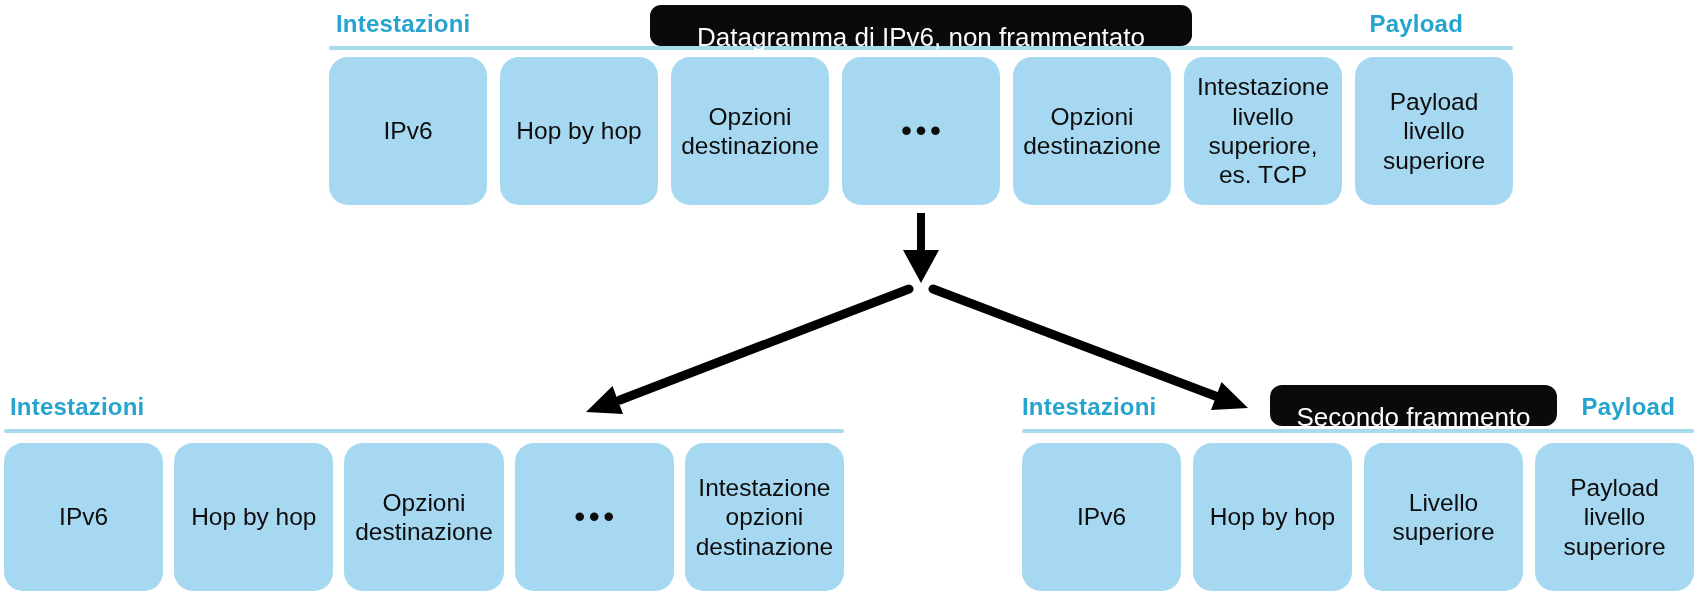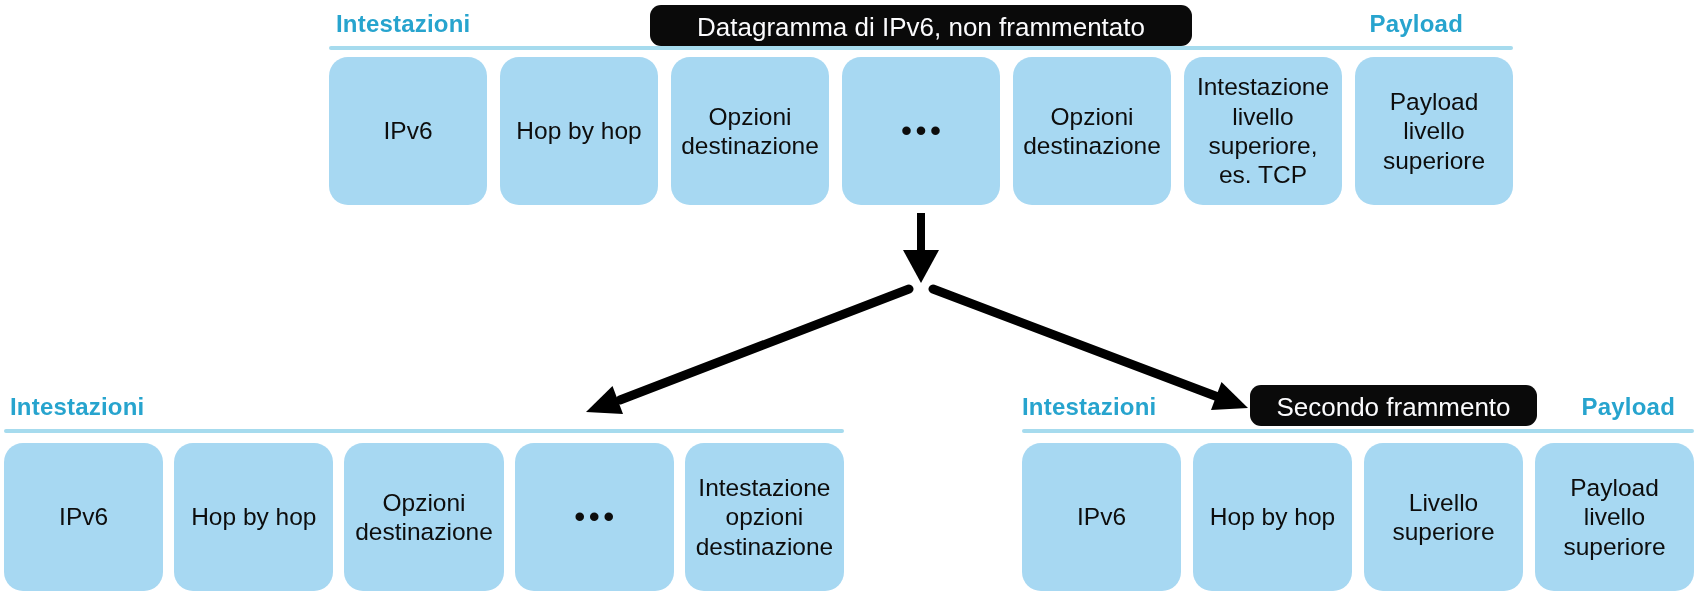--- a/index.html
+++ b/index.html
@@ -35,29 +35,29 @@
   #sec-right .lbl.left  { left: 0px;  top: 2px; }
   #sec-right .lbl.right { right: 19px; top: 2px; }
 
   .pill {
     position: absolute;
     box-sizing: border-box;
     background: #0a0a0a;
     color: #fbfbfd;
     height: 41px;
     line-height: 41px;
-    padding: 2px 18px;
+    padding: 12px 18px;
     border-radius: 11px;
     font-size: 26px;
     white-space: nowrap;
     text-align: center;
   }
   #sec-top .pill   { left: 50%; transform: translateX(-50%); top: 0; min-width: 542px; }
   #sec-left .pill  { left: 301px; top: -6px; min-width: 275px; }
-  #sec-right .pill { left: 228px; top: -6px; min-width: 287px; }
+  #sec-right .pill { left: 248px; top: -6px; min-width: 287px; border-radius: 12px; }
 
   .divider { height: 4px; background: #a6dbee; border-radius: 2px; }
 
   .boxes { display: flex; }
   #sec-top .boxes   { gap: 13px; margin-top: 7px; }
   #sec-left .boxes  { gap: 11px; margin-top: 10px; }
   #sec-right .boxes { gap: 12px; margin-top: 10px; }
 
   .box {
     flex: 1 1 0;

